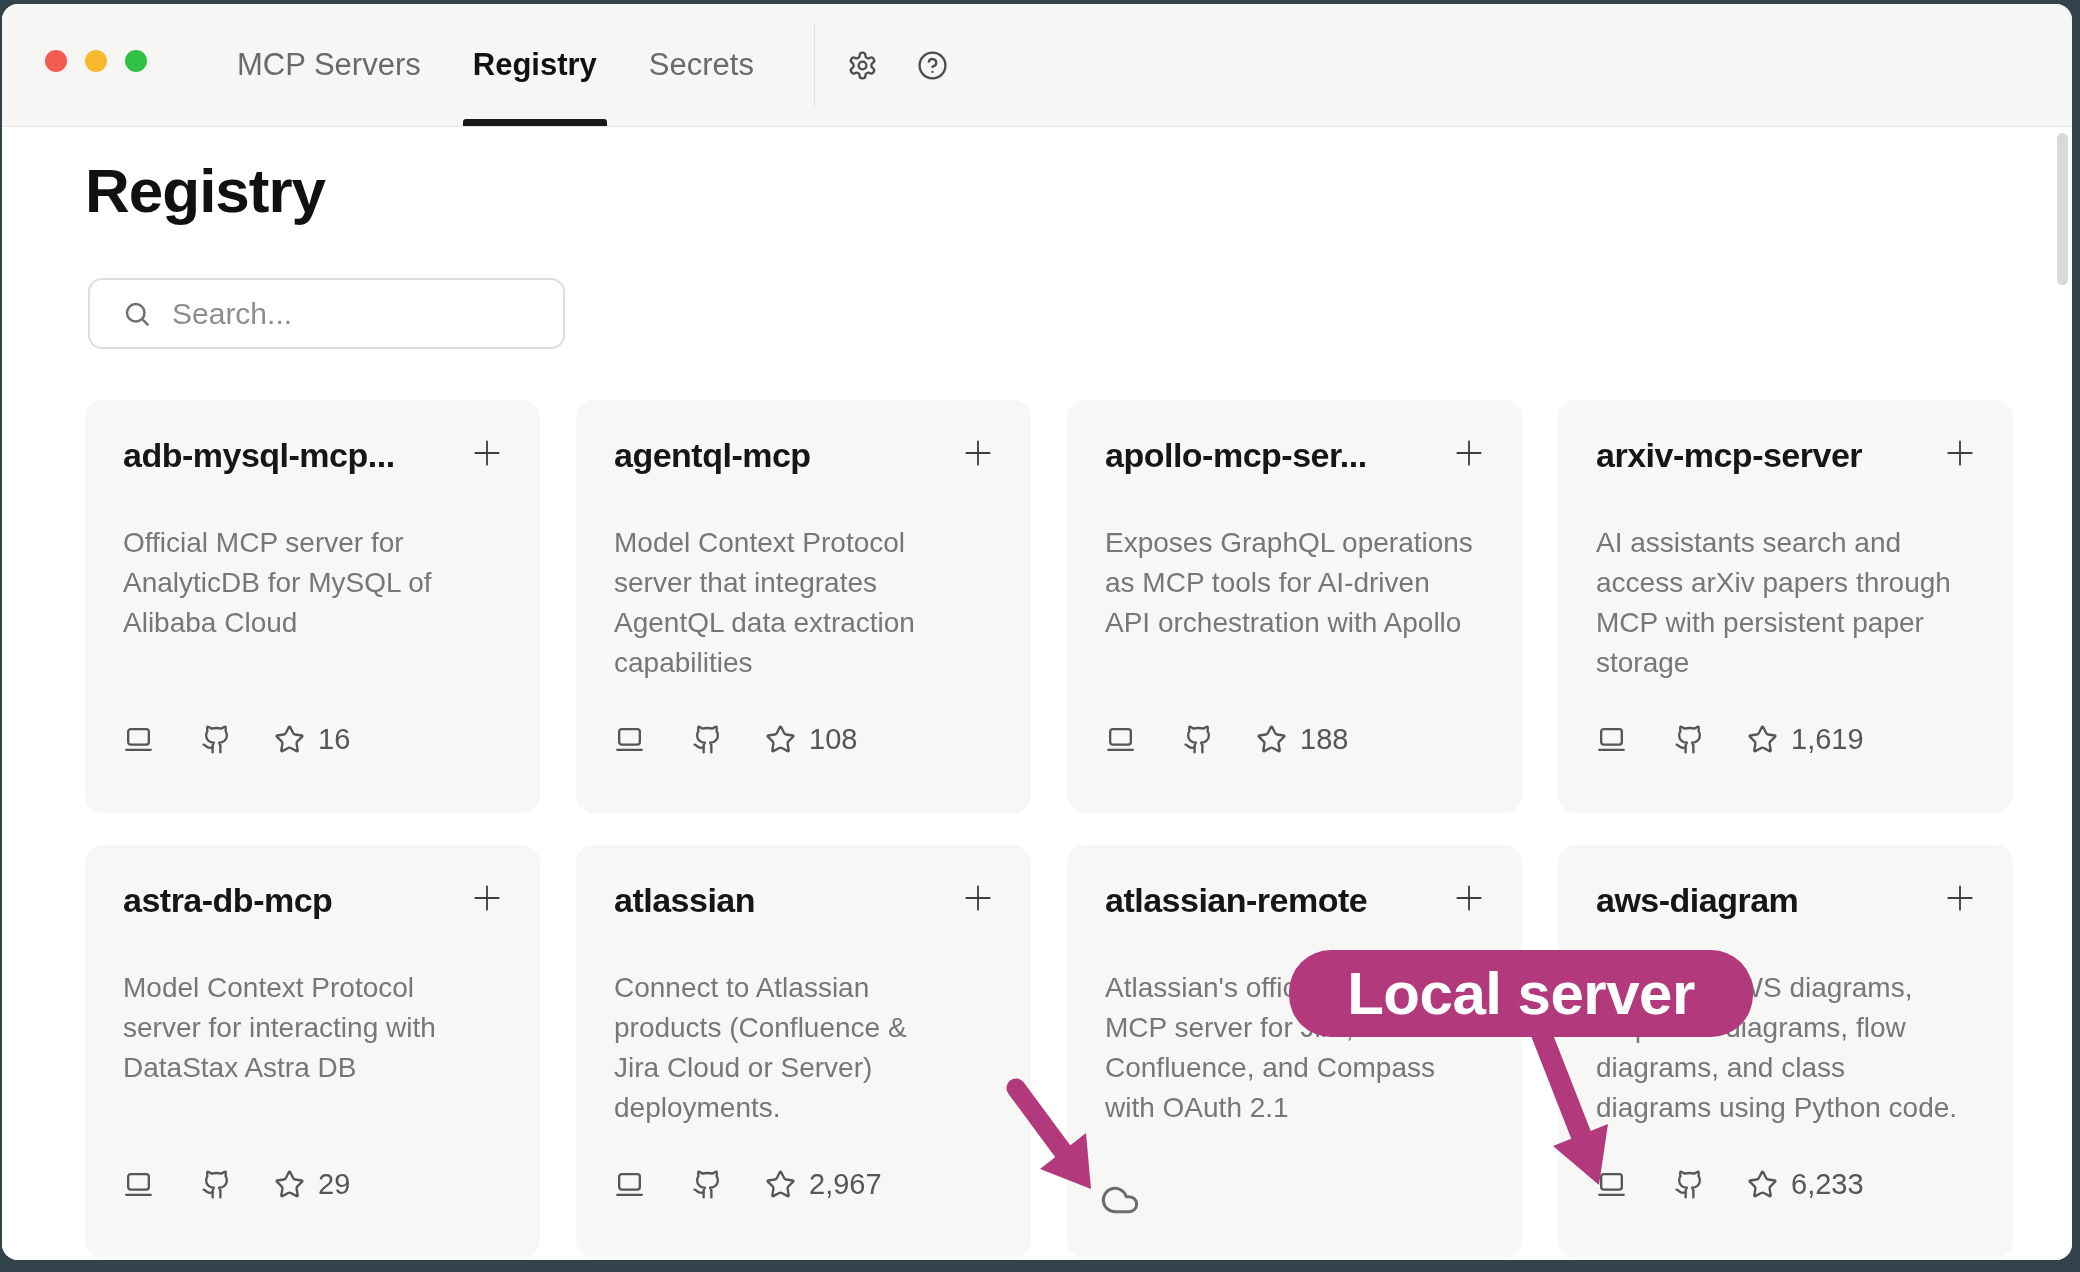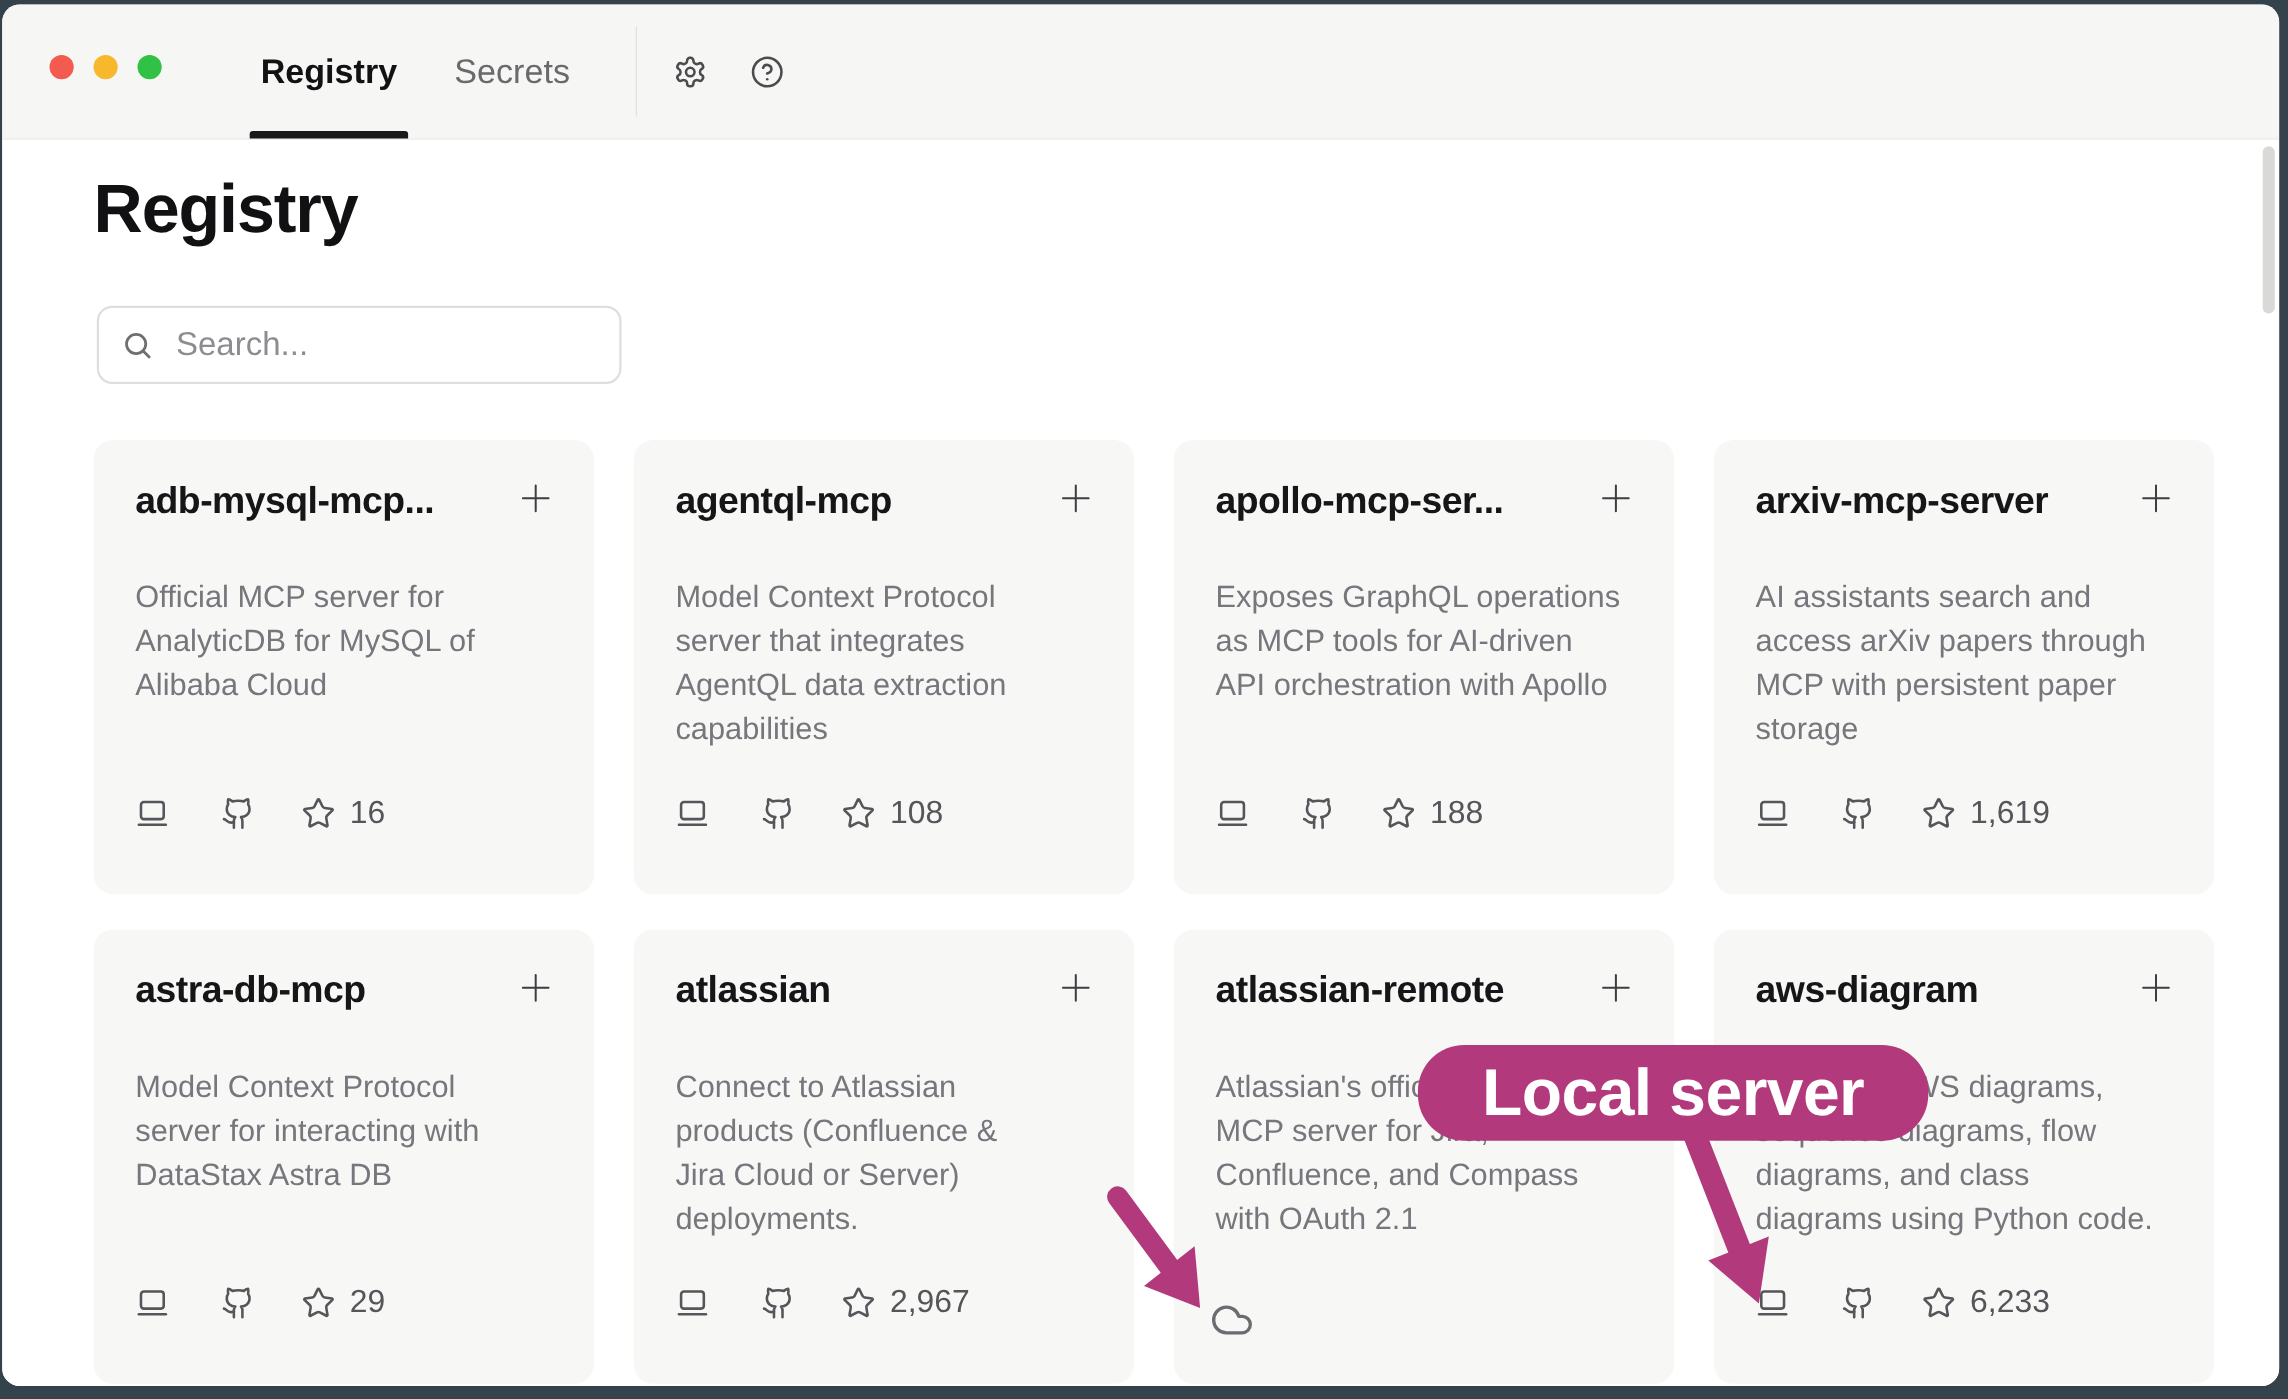--- a/index.html
+++ b/index.html
@@ -46,21 +46,21 @@
   .content { flex:1; background:#ffffff; position:relative; overflow:hidden; }
 
   .page-title {
     position:absolute; left:83px; top:28px;
     font-size:62px; font-weight:bold; color:#111113; letter-spacing:-1px;
   }
 
   .searchbox {
     position:absolute; left:86px; top:151px; width:477px; height:71px;
     border:2px solid #dededc; border-radius:14px; background:#fff;
-    display:flex; align-items:center; padding:0 20px;
+    display:flex; align-items:center; padding:0 32px;
   }
   .searchbox svg { width:30px; height:30px; color:#6f6f73; flex:0 0 auto; }
   .searchbox input {
     border:none; outline:none; background:transparent; margin-left:20px; width:100%;
     font-family:"Liberation Sans", sans-serif; font-size:30px; color:#2a2a2c;
   }
   .searchbox input::placeholder { color:#8d8d91; }
 
   .grid {
     position:absolute; left:83px; top:273px;
@@ -125,20 +125,21 @@
 <div class="window">
 
   <header class="titlebar">
     <div class="traffic">
       <span class="tl-red"></span>
       <span class="tl-yellow"></span>
       <span class="tl-green"></span>
     </div>
 
     <nav class="tabs">
+      <button class="tab">MCP Servers</button>
       <button class="tab active">Registry</button>
       <button class="tab">Secrets</button>
     </nav>
 
     <div class="tb-sep"></div>
 
     <button class="tb-iconbtn">
       <span style="display:flex">
         <svg viewBox="0 0 24 24" fill="none" stroke="currentColor" stroke-width="1.8" stroke-linecap="round" stroke-linejoin="round" width="31" height="31">
           <path d="M12.22 2h-.44a2 2 0 0 0-2 2v.18a2 2 0 0 1-1 1.73l-.43.25a2 2 0 0 1-2 0l-.15-.08a2 2 0 0 0-2.73.73l-.22.38a2 2 0 0 0 .73 2.73l.15.1a2 2 0 0 1 1 1.72v.51a2 2 0 0 1-1 1.74l-.15.09a2 2 0 0 0-.73 2.73l.22.38a2 2 0 0 0 2.73.73l.15-.08a2 2 0 0 1 2 0l.43.25a2 2 0 0 1 1 1.73V20a2 2 0 0 0 2 2h.44a2 2 0 0 0 2-2v-.18a2 2 0 0 1 1-1.73l.43-.25a2 2 0 0 1 2 0l.15.08a2 2 0 0 0 2.73-.73l.22-.39a2 2 0 0 0-.73-2.73l-.15-.08a2 2 0 0 1-1-1.74v-.5a2 2 0 0 1 1-1.74l.15-.09a2 2 0 0 0 .73-2.73l-.22-.38a2 2 0 0 0-2.73-.73l-.15.08a2 2 0 0 1-2 0l-.43-.25a2 2 0 0 1-1-1.73V4a2 2 0 0 0-2-2z"></path>

